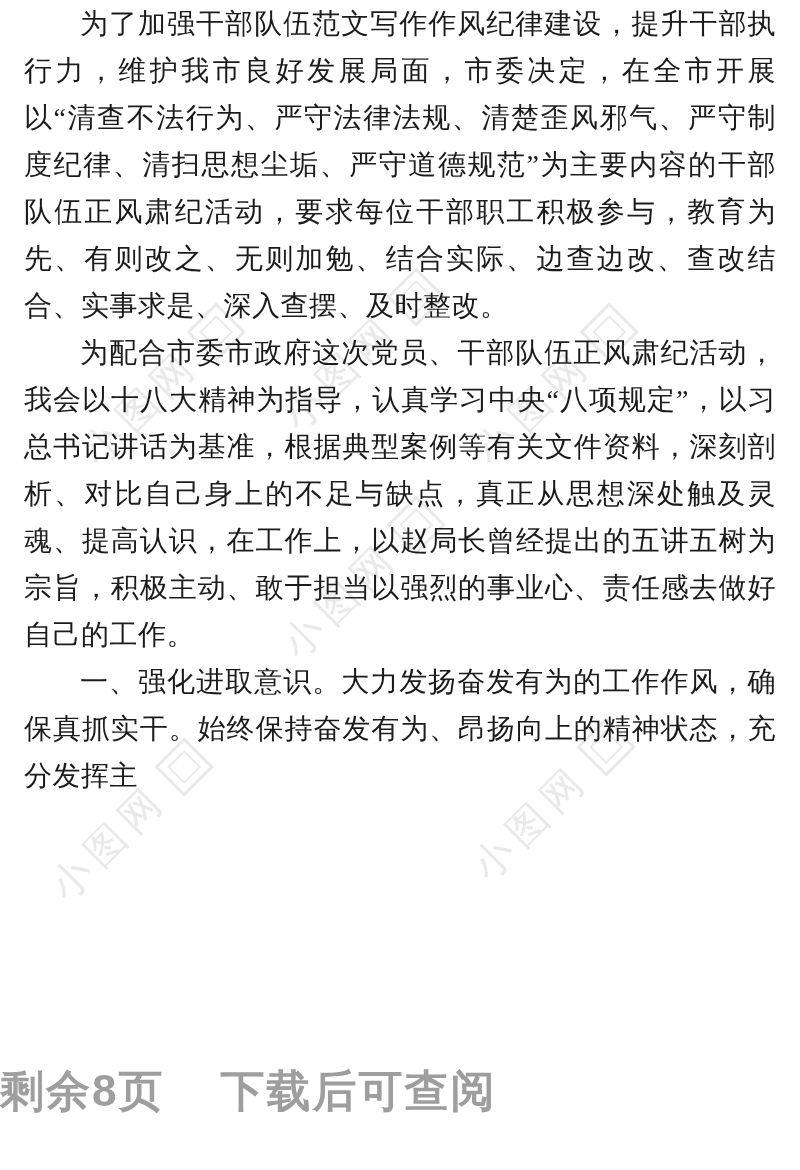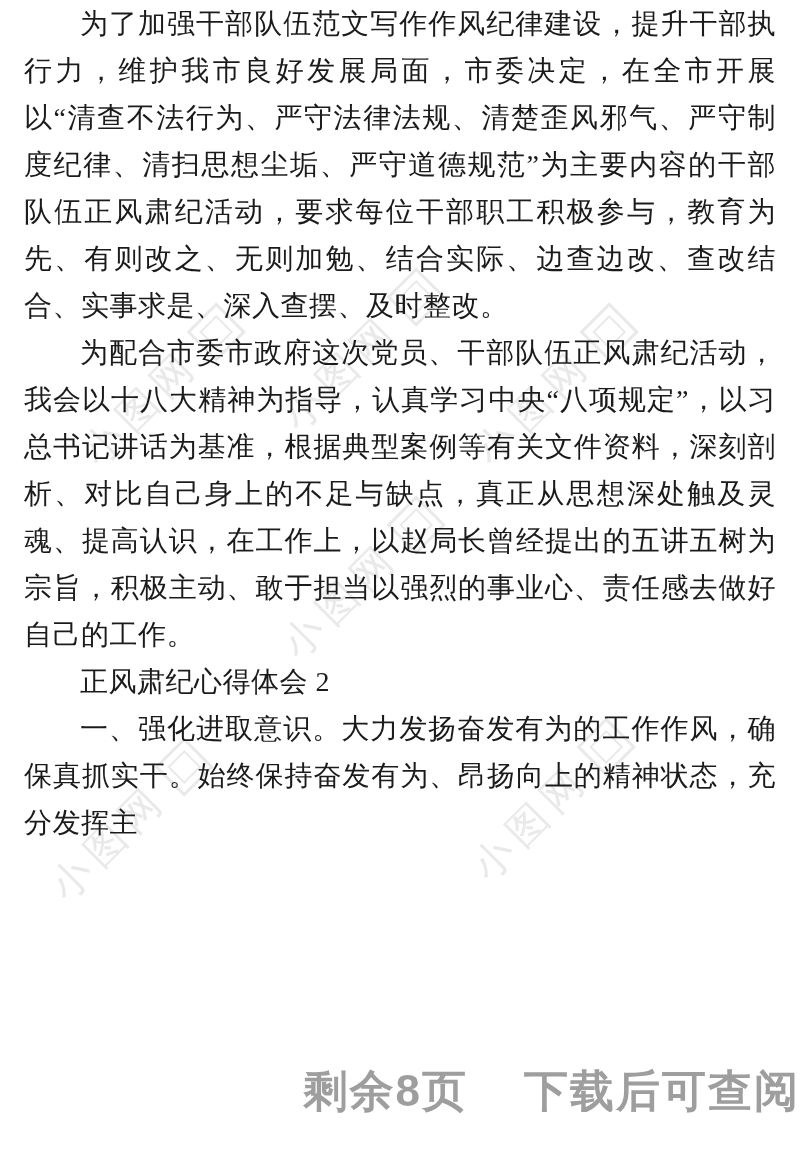--- a/index.html
+++ b/index.html
@@ -63,21 +63,21 @@
     text-justify: inter-character;
     text-indent: 2em;
   }
 
   
   .footer {
     position: absolute;
     left: 0; right: 0;
     top: 1062px;
     z-index: 1;
-    text-align: right;
+    text-align: left;
     font-family: "Liberation Sans", "DejaVu Sans", sans-serif;
     font-weight: 700;
     font-size: 44px;
     color: #9e9e9e;
     letter-spacing: 2px;
     white-space: nowrap;
   }
   .footer-gap { display: inline-block; width: 56px; }
 </style>
 </head>
@@ -106,19 +106,18 @@
   </div>
   <div class="wm wm6">
     <span class="wm-text">小图网</span>
     <span class="wm-diamond"></span>
   </div>
 </div>
 
 <div class="content">
   <p class="para">为了加强干部队伍范文写作作风纪律建设，提升干部执行力，维护我市良好发展局面，市委决定，在全市开展以“清查不法行为、严守法律法规、清楚歪风邪气、严守制度纪律、清扫思想尘垢、严守道德规范”为主要内容的干部队伍正风肃纪活动，要求每位干部职工积极参与，教育为先、有则改之、无则加勉、结合实际、边查边改、查改结合、实事求是、深入查摆、及时整改。</p>
   <p class="para">为配合市委市政府这次党员、干部队伍正风肃纪活动，我会以十八大精神为指导，认真学习中央“八项规定”，以习总书记讲话为基准，根据典型案例等有关文件资料，深刻剖析、对比自己身上的不足与缺点，真正从思想深处触及灵魂、提高认识，在工作上，以赵局长曾经提出的五讲五树为宗旨，积极主动、敢于担当以强烈的事业心、责任感去做好自己的工作。</p>
-  <p class="para">正风肃纪心得体会 2</p>
   <p class="para">一、强化进取意识。大力发扬奋发有为的工作作风，确保真抓实干。始终保持奋发有为、昂扬向上的精神状态，充分发挥主</p>
 </div>
 
 <div class="footer">
   <span>剩余8页</span><span class="footer-gap"></span><span>下载后可查阅</span>
 </div>
 
 </body></html>

